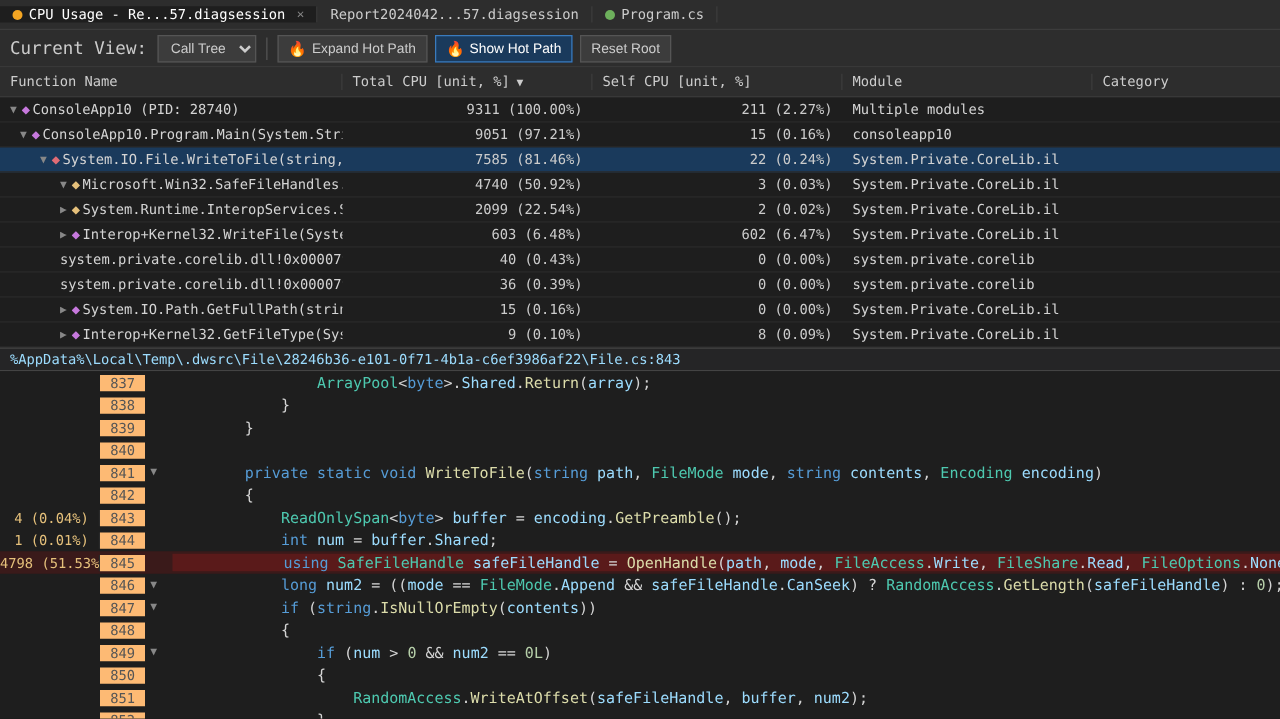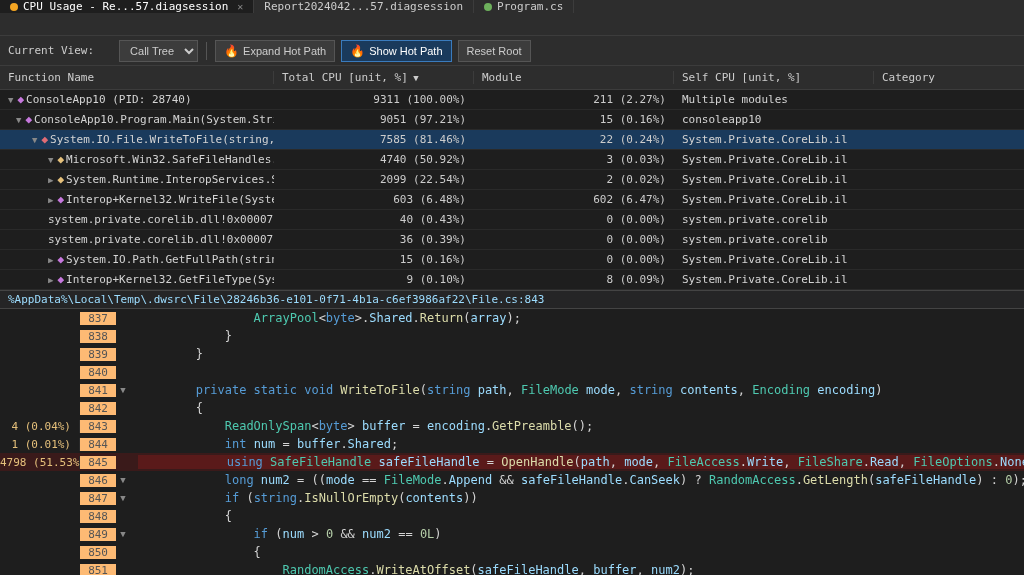--- a/index.html
+++ b/index.html
@@ -11,22 +11,22 @@
       width: 1024px;
       height: 575px;
       overflow: hidden;
     }
 
     
     .tab-bar {
       display: flex;
       background: #2d2d2d;
       border-bottom: 1px solid #3c3c3c;
-      height: 36px;
-      align-items: flex-start;
+      height: 24px;
+      align-items: center;
     }
     .tab {
       display: flex;
       align-items: center;
       padding: 0 10px;
       font-size: 11px;
       color: #ccc;
       border-right: 1px solid #3c3c3c;
       cursor: pointer;
       gap: 5px;
@@ -57,23 +57,23 @@
     .toolbar {
       display: flex;
       align-items: center;
       background: #2d2d2d;
       border-bottom: 1px solid #3c3c3c;
       height: 30px;
       padding: 0 8px;
       gap: 6px;
     }
     .toolbar-label {
-      font-size: 11px;
+      font-size: 14px;
       color: #ccc;
-      margin-right: 19px;
+      margin-right: 2px;
     }
     .toolbar-select {
       background: #3c3c3c;
       border: 1px solid #555;
       color: #ccc;
       font-size: 11px;
       padding: 2px 6px;
       cursor: pointer;
       height: 22px;
     }
@@ -253,22 +253,22 @@
       <span>Show Hot Path</span>
     </button>
     <button class="toolbar-btn">
       <span>Reset Root</span>
     </button>
   </div>
 
   <div class="table-header">
     <div class="th">Function Name</div>
     <div class="th th-sort">Total CPU [unit, %]</div>
+    <div class="th">Self CPU [unit, %]</div>
     <div class="th">Module</div>
-    <div class="th">Self CPU [unit, %]</div>
     <div class="th">Category</div>
   </div>
 
   <div class="table-body">
 
     <div class="table-row">
       <div class="td td-name">
         <span class="expand-arrow">▼</span>
         <span style="color:#c678dd">◆</span>
         <span>ConsoleApp10 (PID: 28740)</span>

